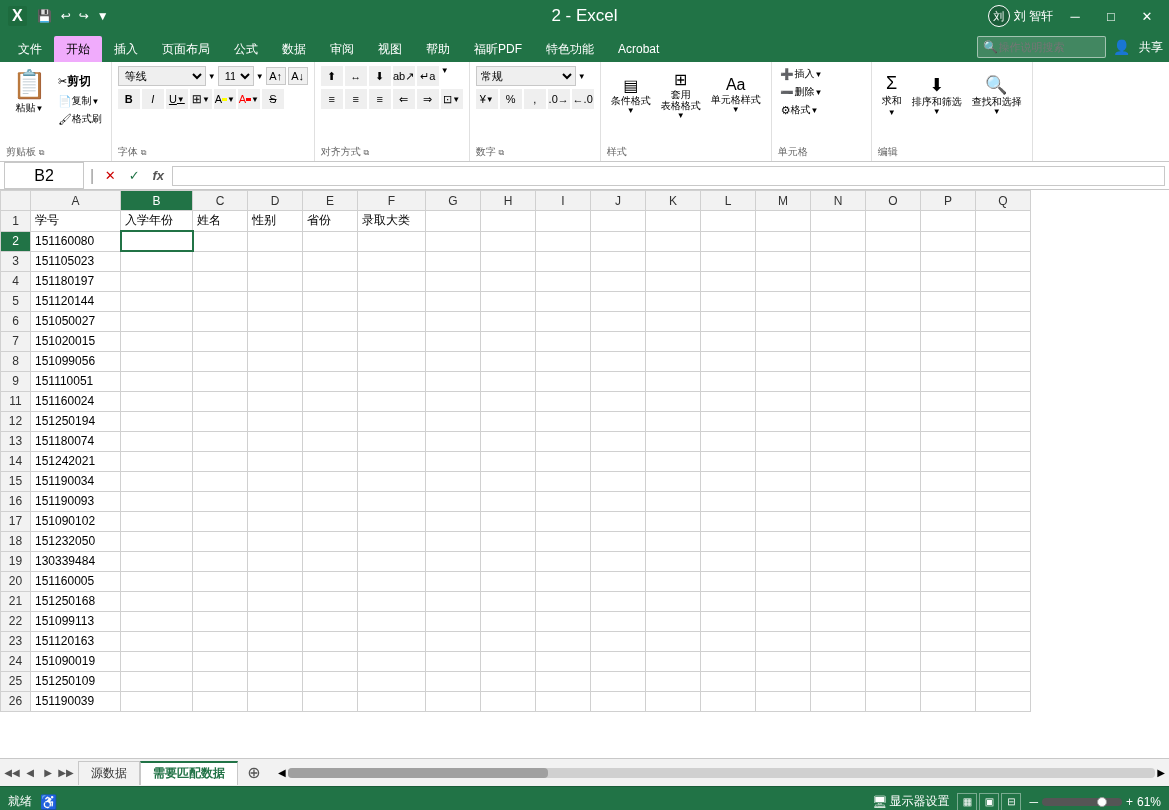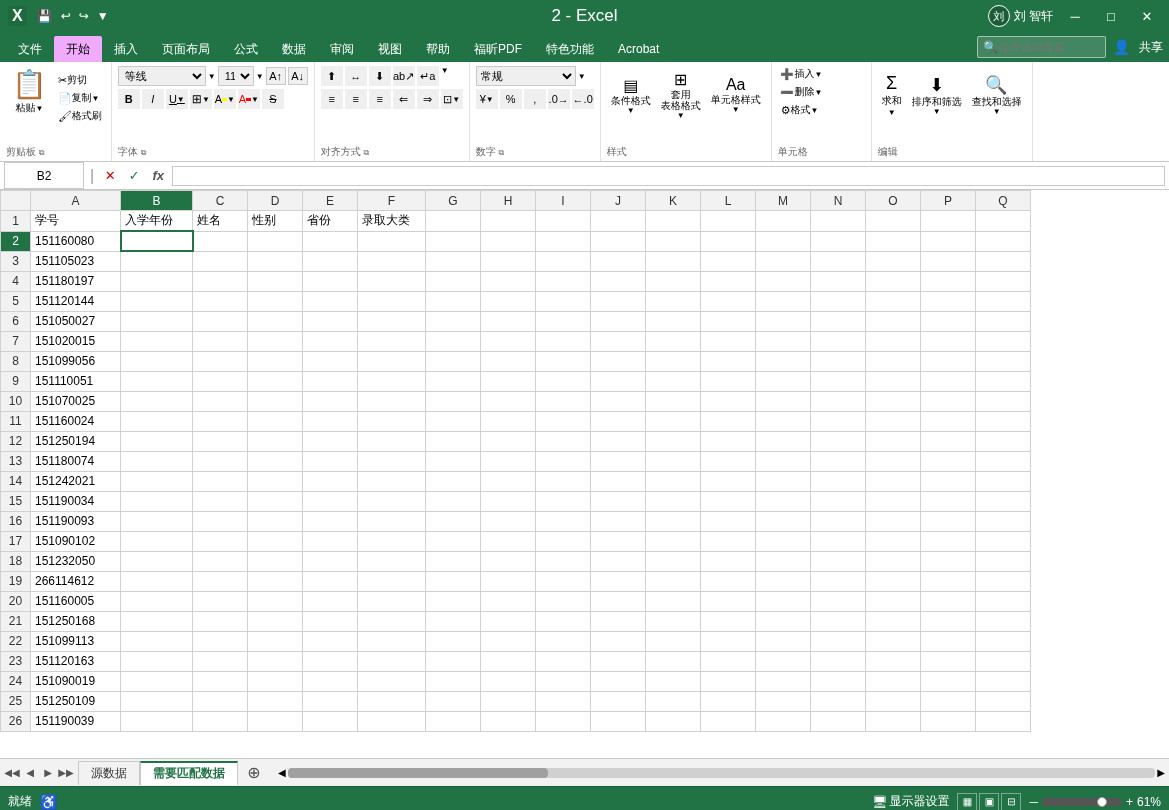--- a/index.html
+++ b/index.html
@@ -126,21 +126,21 @@
       height: 28px;
       background: #fff;
       border-bottom: 1px solid #c8c8c8;
       display: flex;
       align-items: center;
       padding: 0 4px;
       gap: 4px;
     }
     #name-box {
       width: 80px; height: 27px; border: 1px solid #c8c8c8;
-      font-size: 12px; padding: 1px 4px; text-align: center;
+      font-size: 16px; padding: 1px 4px; text-align: center;
     }
     .formula-btn { width: 20px; height: 20px; display: flex; align-items: center; justify-content: center; cursor: pointer; font-size: 13px; color: #555; }
     #formula-input {
       flex: 1; height: 20px; border: 1px solid #c8c8c8;
       font-size: 12px; padding: 1px 4px;
     }
 
     
     #spreadsheet {
       display: flex;
@@ -302,21 +302,21 @@
     <div class="ribbon-items">
       <div style="display:flex;flex-direction:column;align-items:center;gap:2px;">
         <div class="paste-btn">
           <div style="font-size:28px;">📋</div>
           <div style="font-size:10px;display:flex;align-items:center;">粘贴<span style="font-size:8px;">▼</span></div>
         </div>
       </div>
       <div style="display:flex;flex-direction:column;gap:2px;padding-top:6px;">
         <div class="rb-btn-small">
           <span>✂</span>
-          <span style="font-size:10px;">剪切</span>
+          <span style="font-size:12px;font-weight:bold;">剪切</span>
         </div>
         <div class="rb-btn-small">
           <span>📄</span>
           <span style="font-size:10px;">复制</span>
           <span style="font-size:8px;">▼</span>
         </div>
         <div class="rb-btn-small">
           <span>🖌</span>
           <span style="font-size:10px;">格式刷</span>
         </div>
@@ -702,40 +702,20 @@
             <td></td>
             <td></td>
             <td></td>
             <td></td>
             <td></td>
             <td></td>
             <td></td>
             <td></td>
           </tr>
           <tr>
-            <td class="row-header">10</td>
-            <td>151070025</td>
-            <td></td>
-            <td></td>
-            <td></td>
-            <td></td>
-            <td></td>
-            <td></td>
-            <td></td>
-            <td></td>
-            <td></td>
-            <td></td>
-            <td></td>
-            <td></td>
-            <td></td>
-            <td></td>
-            <td></td>
-            <td></td>
-          </tr>
-          <tr>
             <td class="row-header">11</td>
             <td>151160024</td>
             <td></td>
             <td></td>
             <td></td>
             <td></td>
             <td></td>
             <td></td>
             <td></td>
             <td></td>
@@ -883,21 +863,21 @@
             <td></td>
             <td></td>
             <td></td>
             <td></td>
             <td></td>
             <td></td>
             <td></td>
           </tr>
           <tr>
             <td class="row-header">19</td>
-            <td>266114612</td>
+            <td>130339484</td>
             <td></td>
             <td></td>
             <td></td>
             <td></td>
             <td></td>
             <td></td>
             <td></td>
             <td></td>
             <td></td>
             <td></td>

